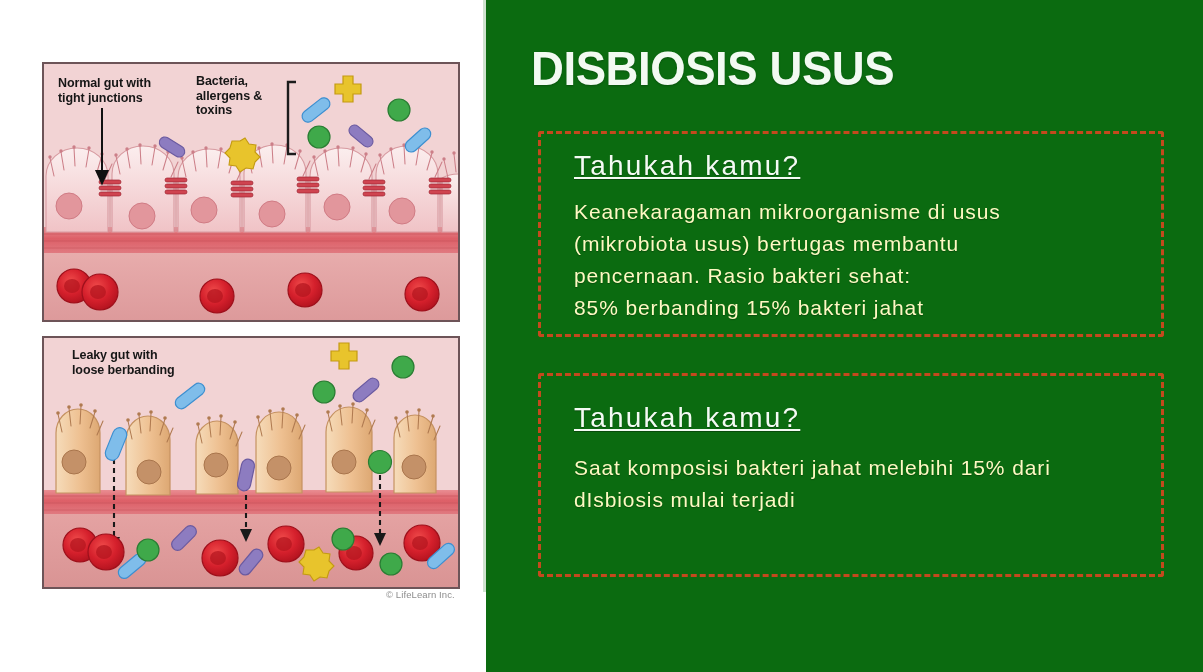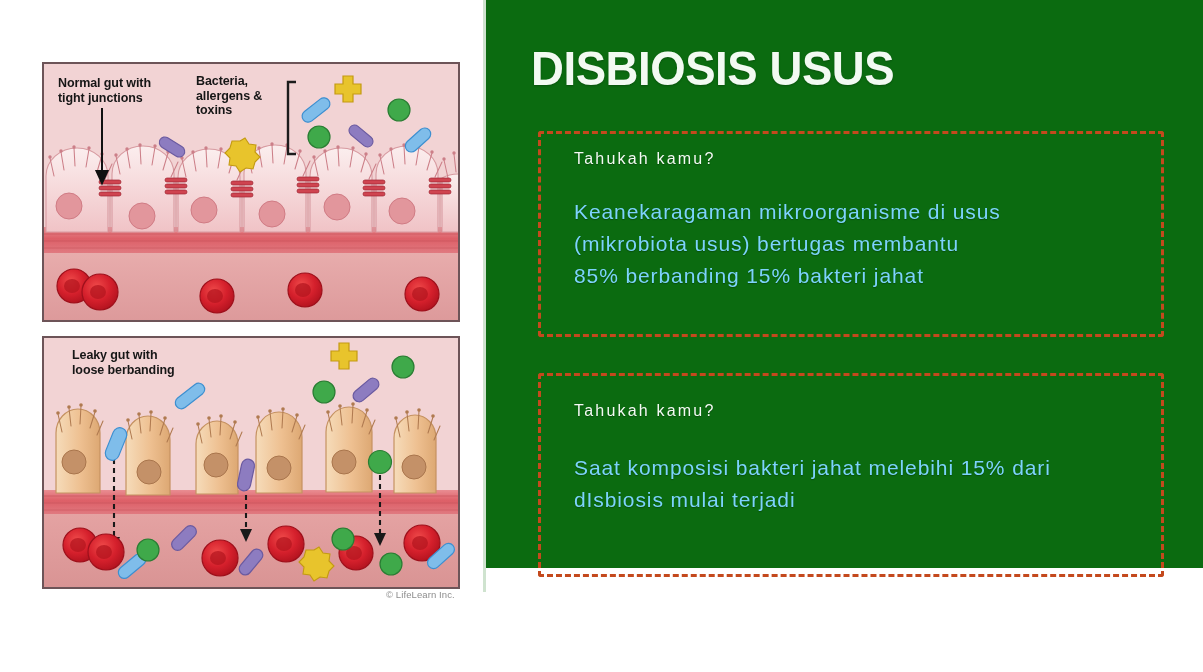--- a/index.html
+++ b/index.html
@@ -17,21 +17,21 @@
     width:486px; height:592px;
     background:#ffffff;
     position:relative;
     flex:0 0 486px;
   }
   .pane-edge {
     position:absolute; top:0; right:0; width:3px; height:100%;
     background:#cfe3cf;
   }
   .right-pane {
-    flex:1 1 auto; height:568px;
+    flex:1 1 auto; height:672px;
     background:#0b6b10;
     position:relative;
   }
 
   
   .deck-title {
     position:absolute; left:45px; top:44px;
     font-size:49px; font-weight:bold;
     color:#f2faf2;
     letter-spacing:-0.5px;
@@ -45,31 +45,32 @@
   .fact-box {
     position:absolute;
     border:3px dashed #c4491d;
     border-radius:3px;
   }
   #fact-box-1 { left:52px; top:131px; width:626px; height:206px; }
   #fact-box-2 { left:52px; top:373px; width:626px; height:204px; }
 
   .fact-head {
     position:absolute; left:33px;
-    font-size:16px; color:#f4fbf4;
+    font-size:28px; color:#f4fbf4;
     letter-spacing:2.2px;
     white-space:nowrap;
     text-shadow:0 1px 1px rgba(0,0,0,.3);
+    text-decoration:underline;
   }
   #fact-box-1 .fact-head { top:16px; }
   #fact-box-2 .fact-head { top:26px; }
 
   .fact-body {
     position:absolute; left:33px; right:12px;
-    font-size:21px; color:#7dd3fc;
+    font-size:21px; color:#fef9c3;
     letter-spacing:0.9px;
     line-height:32px;
     text-shadow:0 1px 1px rgba(0,0,0,.28);
   }
   #fact-box-1 .fact-body { top:62px; }
   #fact-box-2 .fact-body { top:76px; }
   .fact-body div { white-space:nowrap; }
 
   
   .illus-panel {
@@ -550,20 +551,21 @@
 
   <div class="right-pane">
 
     <div class="deck-title">DISBIOSIS USUS</div>
 
     <div class="fact-box" id="fact-box-1">
       <div class="fact-head">Tahukah kamu?</div>
       <div class="fact-body">
         <div>Keanekaragaman mikroorganisme di usus</div>
         <div>(mikrobiota usus) bertugas membantu</div>
+        <div>pencernaan. Rasio bakteri sehat:</div>
         <div>85% berbanding 15% bakteri jahat</div>
       </div>
     </div>
 
     <div class="fact-box" id="fact-box-2">
       <div class="fact-head">Tahukah kamu?</div>
       <div class="fact-body">
         <div>Saat komposisi bakteri jahat melebihi 15% dari</div>
         <div>dIsbiosis mulai terjadi</div>
       </div>

